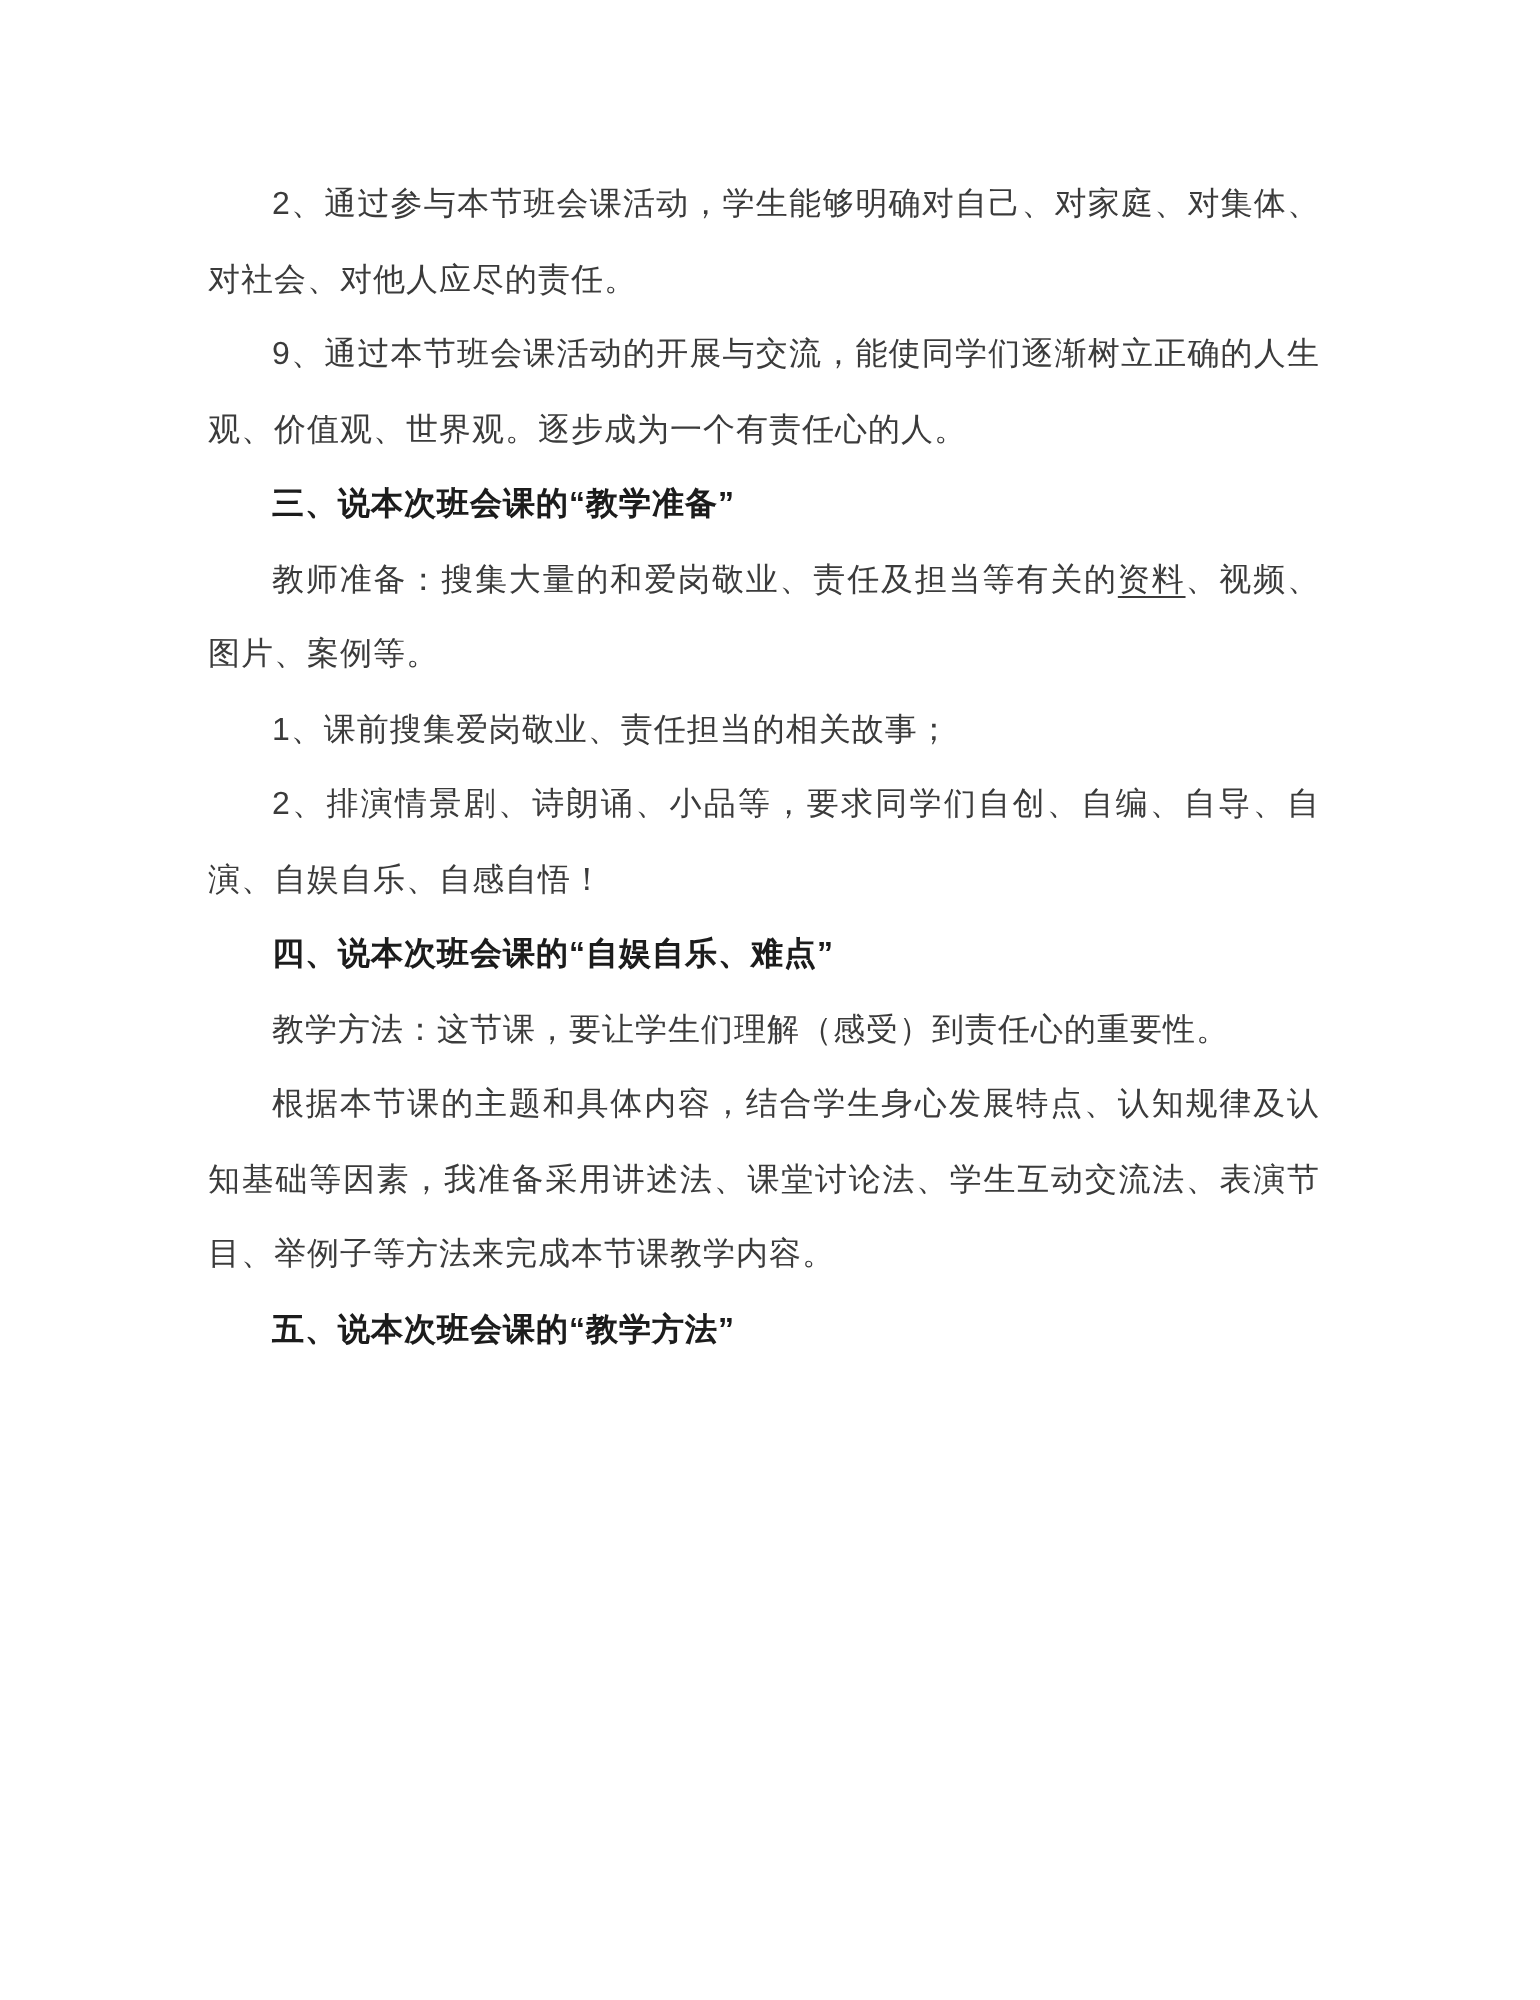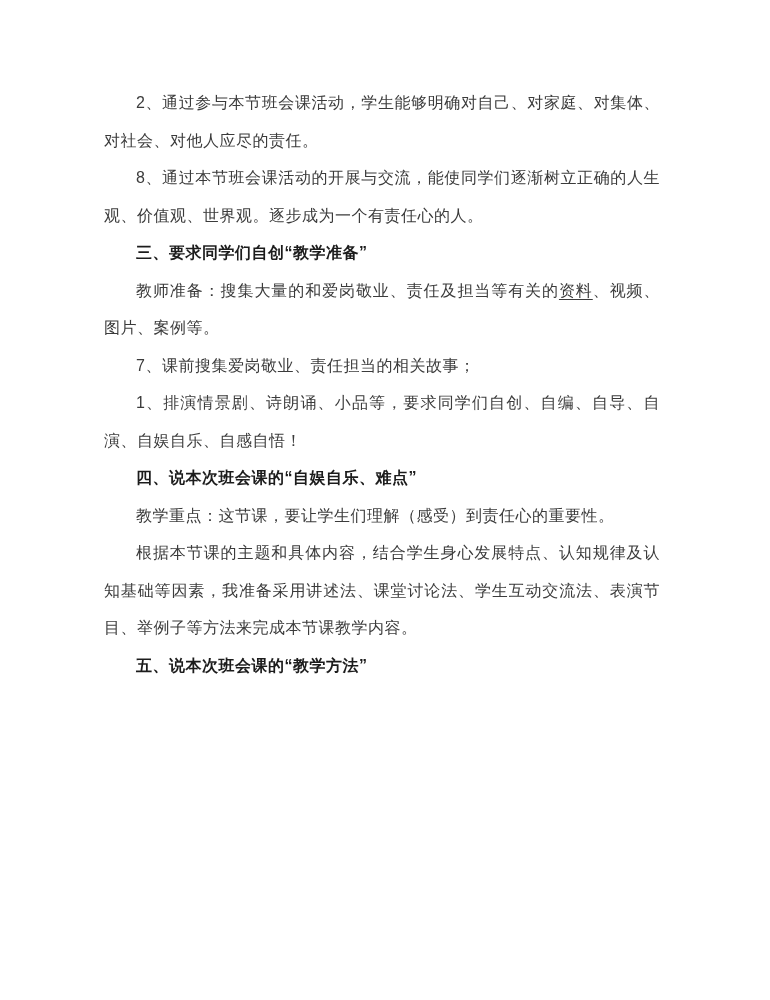--- a/index.html
+++ b/index.html
@@ -43,23 +43,23 @@
     text-underline-offset: 3px;
   }
 </style>
 </head>
 <body>
 
 <div class="page">
   <div class="doc-content">
 
   <p class="para">2、通过参与本节班会课活动，学生能够明确对自己、对家庭、对集体、对社会、对他人应尽的责任。</p>
-      <p class="para">8、通过本节班会课活动的开展与交流，能使同学们逐渐树立正确的人生观、价值观、世界观。逐步成为一个有责任心的人。</p>
-      <p class="para heading">三、要求同学们自创“教学准备”</p>
+      <p class="para">9、通过本节班会课活动的开展与交流，能使同学们逐渐树立正确的人生观、价值观、世界观。逐步成为一个有责任心的人。</p>
+      <p class="para heading">三、说本次班会课的“教学准备”</p>
       <p class="para">教师准备：搜集大量的和爱岗敬业、责任及担当等有关的<u>资料</u>、视频、图片、案例等。</p>
-      <p class="para">7、课前搜集爱岗敬业、责任担当的相关故事；</p>
-      <p class="para">1、排演情景剧、诗朗诵、小品等，要求同学们自创、自编、自导、自演、自娱自乐、自感自悟！</p>
+      <p class="para">1、课前搜集爱岗敬业、责任担当的相关故事；</p>
+      <p class="para">2、排演情景剧、诗朗诵、小品等，要求同学们自创、自编、自导、自演、自娱自乐、自感自悟！</p>
       <p class="para heading">四、说本次班会课的“自娱自乐、难点”</p>
-      <p class="para">教学重点：这节课，要让学生们理解（感受）到责任心的重要性。</p>
+      <p class="para">教学方法：这节课，要让学生们理解（感受）到责任心的重要性。</p>
       <p class="para">根据本节课的主题和具体内容，结合学生身心发展特点、认知规律及认知基础等因素，我准备采用讲述法、课堂讨论法、学生互动交流法、表演节目、举例子等方法来完成本节课教学内容。</p>
       <p class="para heading">五、说本次班会课的“教学方法”</p>
     </div>
 </div>
 
 </body></html>

